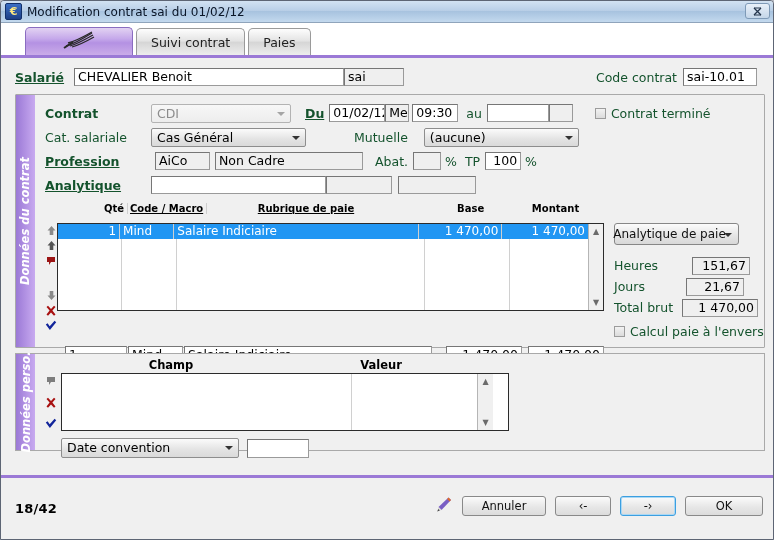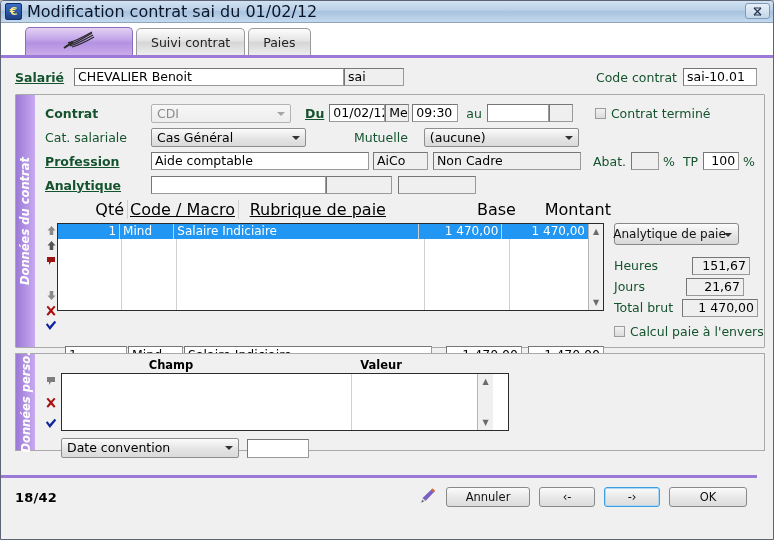--- a/index.html
+++ b/index.html
@@ -24,21 +24,21 @@
     display:flex;align-items:center;
   }
   .title-icon{
     width:15px;height:15px;margin-left:4px;margin-right:5px;
     background:linear-gradient(to bottom,#3b6fc4,#1d3f86);
     border:1px solid #12306a;border-radius:2px;
     color:#ffe97f;font-size:11px;font-weight:bold;
     display:flex;align-items:center;justify-content:center;
     line-height:1;
   }
-  .title-text{font-size:16px;color:#0a1628;white-space:nowrap;}
+  .title-text{font-size:12px;color:#0a1628;white-space:nowrap;}
   .title-close{
     position:absolute;right:3px;top:2px;width:25px;height:16px;
     box-sizing:border-box;
     background:linear-gradient(to bottom,#e8f0f9,#c4d6e9);
     border:1px solid #7e9ab7;border-radius:3px;
     display:flex;align-items:center;justify-content:center;
     font-size:10px;color:#24364d;line-height:1;
   }
   
   .tabstrip{
@@ -134,22 +134,22 @@
   .gcol.c4{width:85px;text-align:right;border-right:1px solid #cfcfcf;}
   .gcol.c5{width:87px;text-align:right;}
   .gvline{position:absolute;top:15px;bottom:0;width:1px;background:#d0d0d0;}
   .gscroll{
     width:15px;background:#f0f0f0;border-left:1px solid #b5b5b5;
     display:flex;flex-direction:column;justify-content:space-between;
     align-items:center;padding:1px 0;box-sizing:border-box;
   }
   .sbtn{width:13px;height:13px;display:flex;align-items:center;justify-content:center;
         font-size:8px;color:#6b6b6b;}
-  .gridhdr{display:flex;height:16px;align-items:flex-end;font-size:16px;
-           font-weight:normal;padding-left:20px;}
+  .gridhdr{display:flex;height:16px;align-items:flex-start;font-size:10px;
+           font-weight:bold;padding-left:20px;}
   
   .rightcol{margin-left:10px;width:155px;}
   .btn{
     box-sizing:border-box;
     border:1px solid #878787;border-radius:3px;
     background:linear-gradient(to bottom,#fcfcfc,#e6e6e6 55%,#d8d8d8);
     font-size:12px;color:#111;display:flex;align-items:center;
     justify-content:center;white-space:nowrap;
   }
   .btn-split{height:22px;width:125px;position:relative;padding-right:14px;}
@@ -166,23 +166,23 @@
     vertical-align:middle;margin-right:5px;
   }
   
   .panel2{position:relative;margin:5px 8px 0 14px;border:1px solid #a9a9a9;background:#f0f0f0;}
   .grid2{border:1px solid #2b2b2b;background:#fff;width:448px;height:58px;
          box-sizing:border-box;display:flex;position:relative;}
   .g2left{width:415px;position:relative;}
   .g2div{position:absolute;left:289px;top:0;bottom:0;width:1px;background:#d0d0d0;}
   
   .footer{
-    position:absolute;left:0;right:16px;bottom:0;height:38px;
+    position:absolute;left:0;right:0;bottom:0;height:38px;
     background:#f0f0f0;border-top:3px solid #9b79d6;
-    display:flex;align-items:center;
+    display:flex;align-items:flex-end;
   }
   .counter{margin-left:14px;font-size:13px;font-weight:bold;letter-spacing:.2px;}
   .fbtn{
     height:20px;box-sizing:border-box;border:1px solid #898989;border-radius:3px;
     background:linear-gradient(to bottom,#fbfbfb,#e7e7e7 55%,#dcdcdc);
     display:flex;align-items:center;justify-content:center;font-size:11.5px;
     margin-left:9px;color:#111;
   }
   .fbtn.focus{border:1px solid #3c9fe0;box-shadow:0 0 0 1px #aad8f5 inset;}
   .pen{width:18px;height:20px;position:relative;margin-left:auto;}
@@ -269,21 +269,20 @@
           </div>
           <span class="lbl" style="margin-left:48px;">Mutuelle</span>
           <div class="sel" style="width:155px;margin-left:16px;">
             <span>(aucune)</span>
             <i class="caret"></i>
           </div>
         </div>
 
         <div class="frow">
           <span class="lbl lbl-u" style="width:106px;">Profession</span>
-          <div class="inp" style="width:218px;">Aide comptable</div>
           <div class="inp ro" style="width:55px;margin-left:4px;">AiCo</div>
           <div class="inp ro" style="width:148px;margin-left:5px;">Non Cadre</div>
           <span class="lbl" style="margin-left:12px;">Abat.</span>
           <div class="inp ro num" style="width:28px;margin-left:5px;"></div>
           <span class="lbl" style="margin-left:4px;">%</span>
           <span class="lbl" style="margin-left:8px;">TP</span>
           <div class="inp num" style="width:36px;margin-left:5px;">100</div>
           <span class="lbl" style="margin-left:4px;">%</span>
         </div>
 

